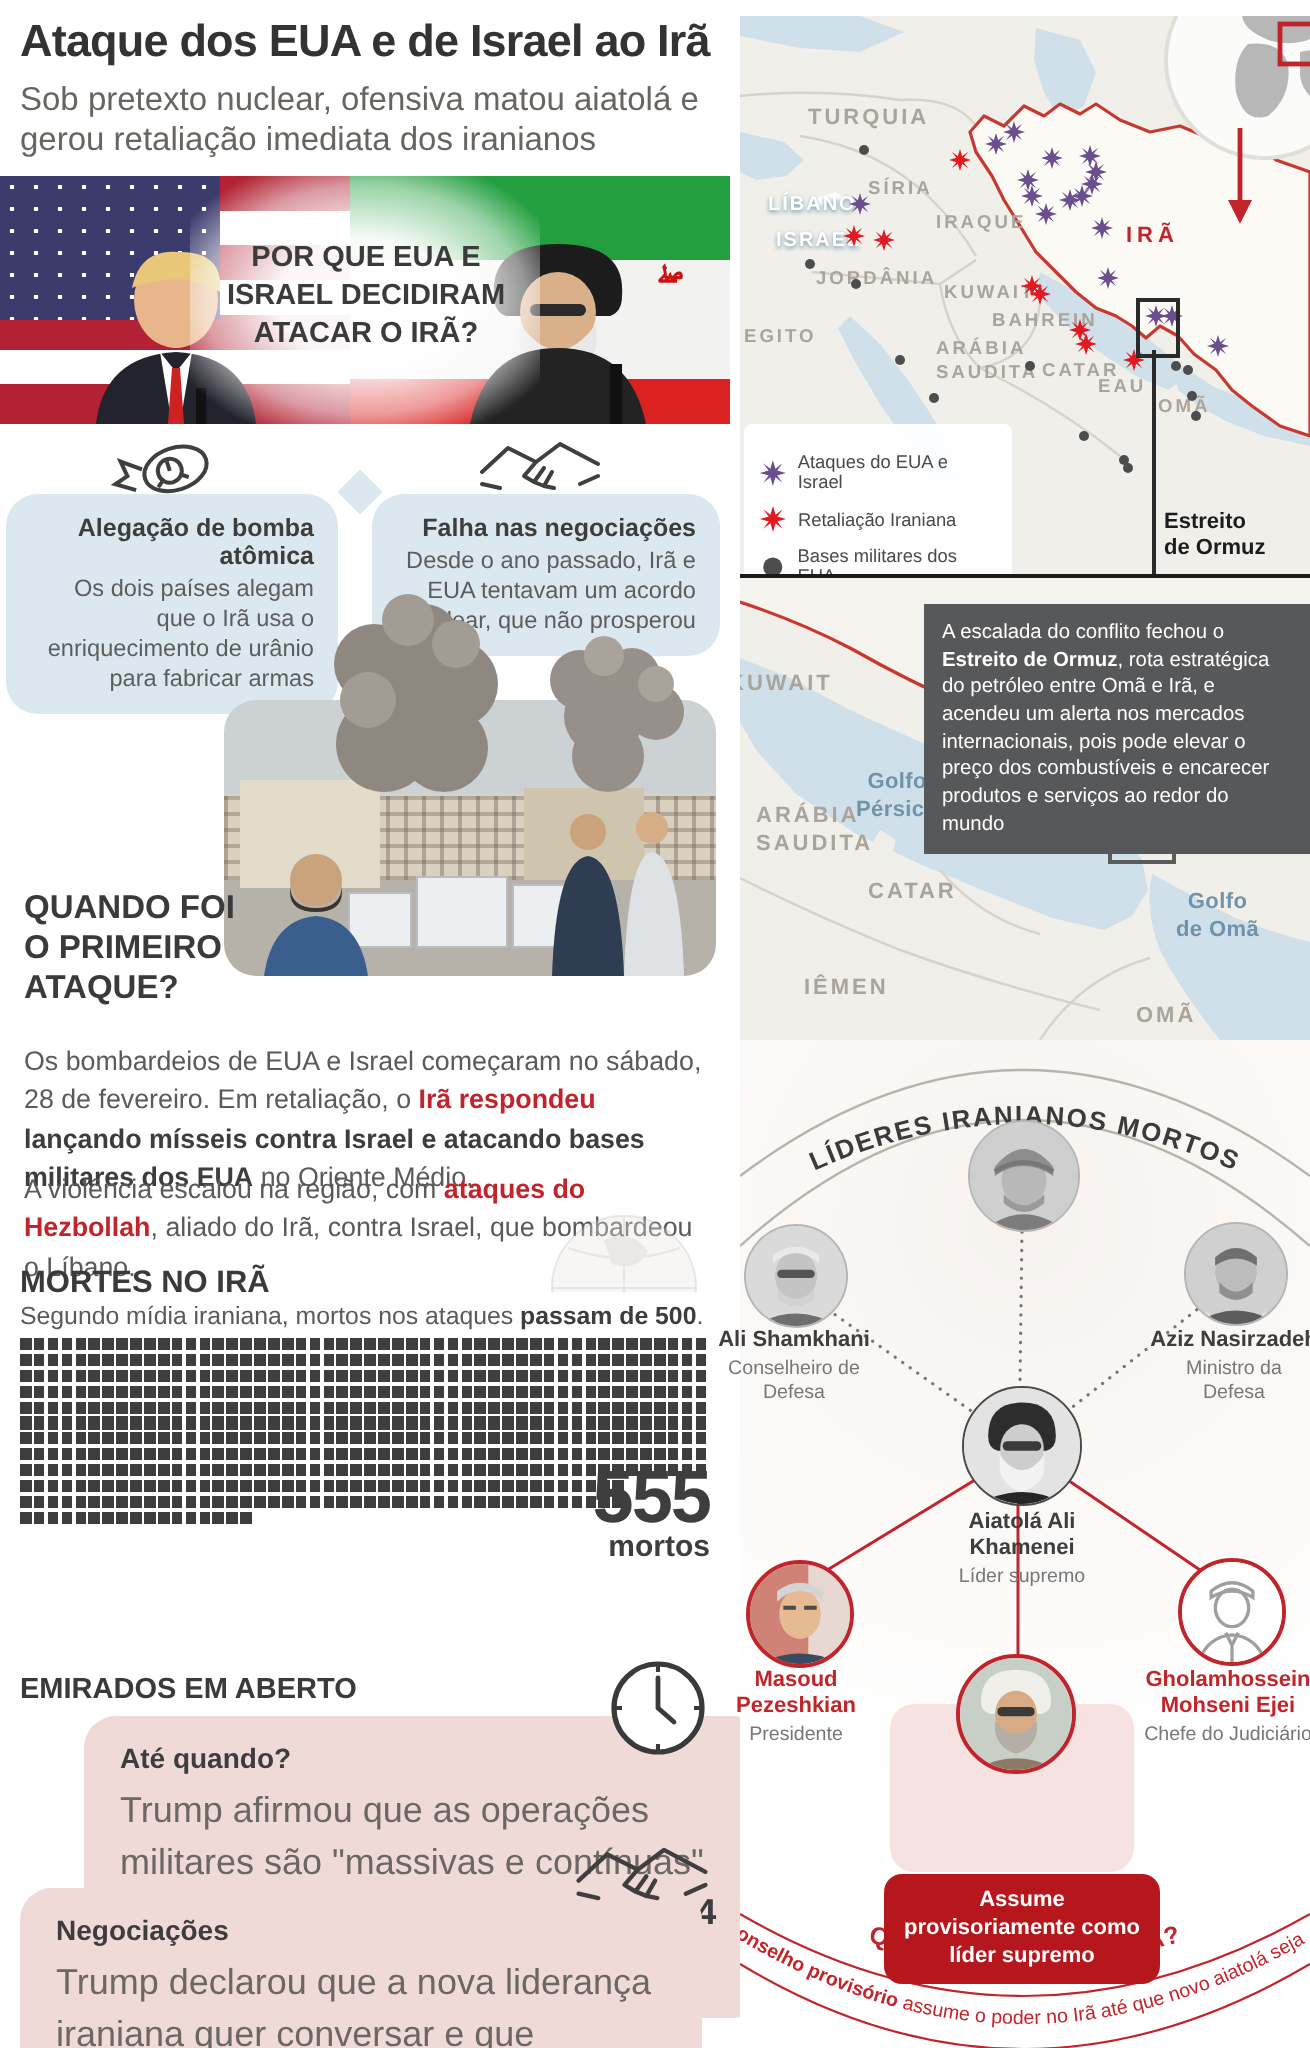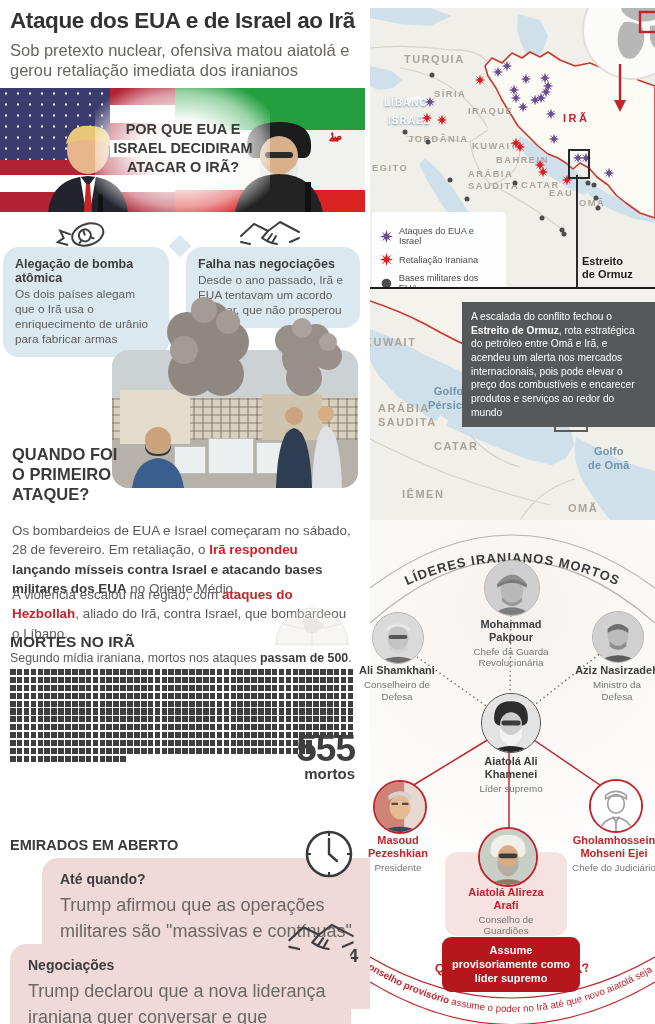--- a/index.html
+++ b/index.html
@@ -20,21 +20,21 @@
     background-image:radial-gradient(#fff 1.1px,transparent 1.3px);background-size:12px 11px;}
   #iran-flag{right:0;background:linear-gradient(#239f40 0 34%,#f2f2f0 34% 82%,#da2222 82% 100%);}
   #iran-emblem{position:absolute;right:24px;top:44px;width:26px;height:30px;color:#cc1111;font-size:26px;line-height:30px;text-align:center;font-weight:bold;}
   #strip-fade{position:absolute;left:26%;top:0;width:48%;height:100%;
     background:radial-gradient(ellipse at center,rgba(255,255,255,.96) 35%,rgba(255,255,255,.55) 65%,rgba(255,255,255,0) 85%);}
   #strip-q{position:absolute;left:108px;top:32px;width:150px;text-align:center;
     font-size:14.5px;font-weight:bold;color:#3b3b3b;line-height:1.3;}
   .sil{position:absolute;bottom:0;}
 
   
-  .reason-card{background:#dce8ef;border-radius:16px;padding:10px 12px 10px;width:142px;text-align:left;}
+  .reason-card{background:#dce8ef;border-radius:16px;padding:10px 12px 10px;width:142px;text-align:right;}
   .reason-title{font-size:12.5px;font-weight:bold;color:#3d3d3d;}
   .reason-body{font-size:11.8px;color:#5d5d5d;line-height:1.28;margin-top:2px;}
   #reason-1{left:3px;top:247px;}
   #reason-2{left:186px;top:247px;width:150px;}
   .card-icon{position:absolute;}
   #connector{left:172px;top:238px;width:16px;height:16px;background:#dce8ef;transform:rotate(45deg);}
 
   
   #explosion-wrap{left:112px;top:292px;width:246px;height:196px;}
   #explosion-photo{position:absolute;left:0;top:58px;width:246px;height:138px;border-radius:16px;overflow:hidden;
@@ -1073,24 +1073,20 @@
   <div class="pcircle ring-gray" style="left:114px;top:40px;width:54px;height:54px;">
     <svg viewBox="0 0 48 48">
         <rect width="48" height="48" fill="#cfcfcf"></rect>
       <path d="M6 48 Q24 34 42 48Z" fill="#7c7c7c"></path>
         <ellipse cx="24" cy="26" rx="10" ry="11" fill="#b8b8b8"></ellipse>
       <path d="M15 32 Q24 42 33 32 L33 36 Q24 44 15 36Z" fill="#9a9a9a"></path>
       <path d="M11 20 Q24 4 37 20 L37 24 Q24 15 11 24Z" fill="#8d8d8d"></path>
       <path d="M11 22 Q24 14 37 22" fill="none" stroke="#777" stroke-width="2"></path>
       </svg>
   </div>
-  <div class="plabel" style="left:86px;top:98px;width:110px;">
-    <div class="pname" style="width:80px;margin:0 auto;">Mohammad Pakpour</div>
-    <div class="prole">Chefe da Guarda Revolucionária</div>
-  </div>
 
   <div class="pcircle ring-gray" style="left:2px;top:92px;width:50px;height:50px;">
     <svg viewBox="0 0 48 48">
         <rect width="48" height="48" fill="#dadada"></rect>
       <ellipse cx="24" cy="24" rx="10" ry="12" fill="#c4c4c4"></ellipse>
       <path d="M13 18 Q24 8 35 18 L35 14 Q24 6 13 14Z" fill="#e9e9e9"></path>
       <path d="M15 30 Q24 40 33 30 L33 35 Q24 42 15 35Z" fill="#d2d2d2"></path>
       <rect x="15" y="21" width="18" height="4" rx="2" fill="#555"></rect>
       <path d="M4 48 Q24 36 44 48Z" fill="#6e6e6e"></path>
       </svg>
@@ -1166,19 +1162,15 @@
   <div class="pcircle ring-red" style="left:108px;top:307px;width:56px;height:56px;">
     <svg viewBox="0 0 48 48">
         <rect width="48" height="48" fill="#c8cfc7"></rect>
       <path d="M9 19 Q9 5 24 5 Q39 5 39 19 Q39 23 35 24 L13 24 Q9 23 9 19Z" fill="#f0efea"></path>
       <ellipse cx="24" cy="24" rx="9" ry="10" fill="#d9ab84"></ellipse>
       <path d="M15 27 Q24 38 33 27 Q34 38 24 41 Q14 38 15 27Z" fill="#b4aea6"></path>
       <rect x="16" y="21" width="16" height="4" rx="2" fill="#3a3a3a"></rect>
       <path d="M6 48 Q24 38 42 48Z" fill="#8c7a66"></path>
       </svg>
   </div>
-  <div class="plabel" id="arafi-label">
-    <div class="pname red" style="width:76px;margin:0 auto;">Aiatolá Alireza Arafi</div>
-    <div class="prole" style="width:70px;margin:2px auto 0;">Conselho de Guardiões</div>
-  </div>
 
   <div class="abs" id="badge">Assume provisoriamente como líder supremo</div>
 </div>
 
 </body></html>

